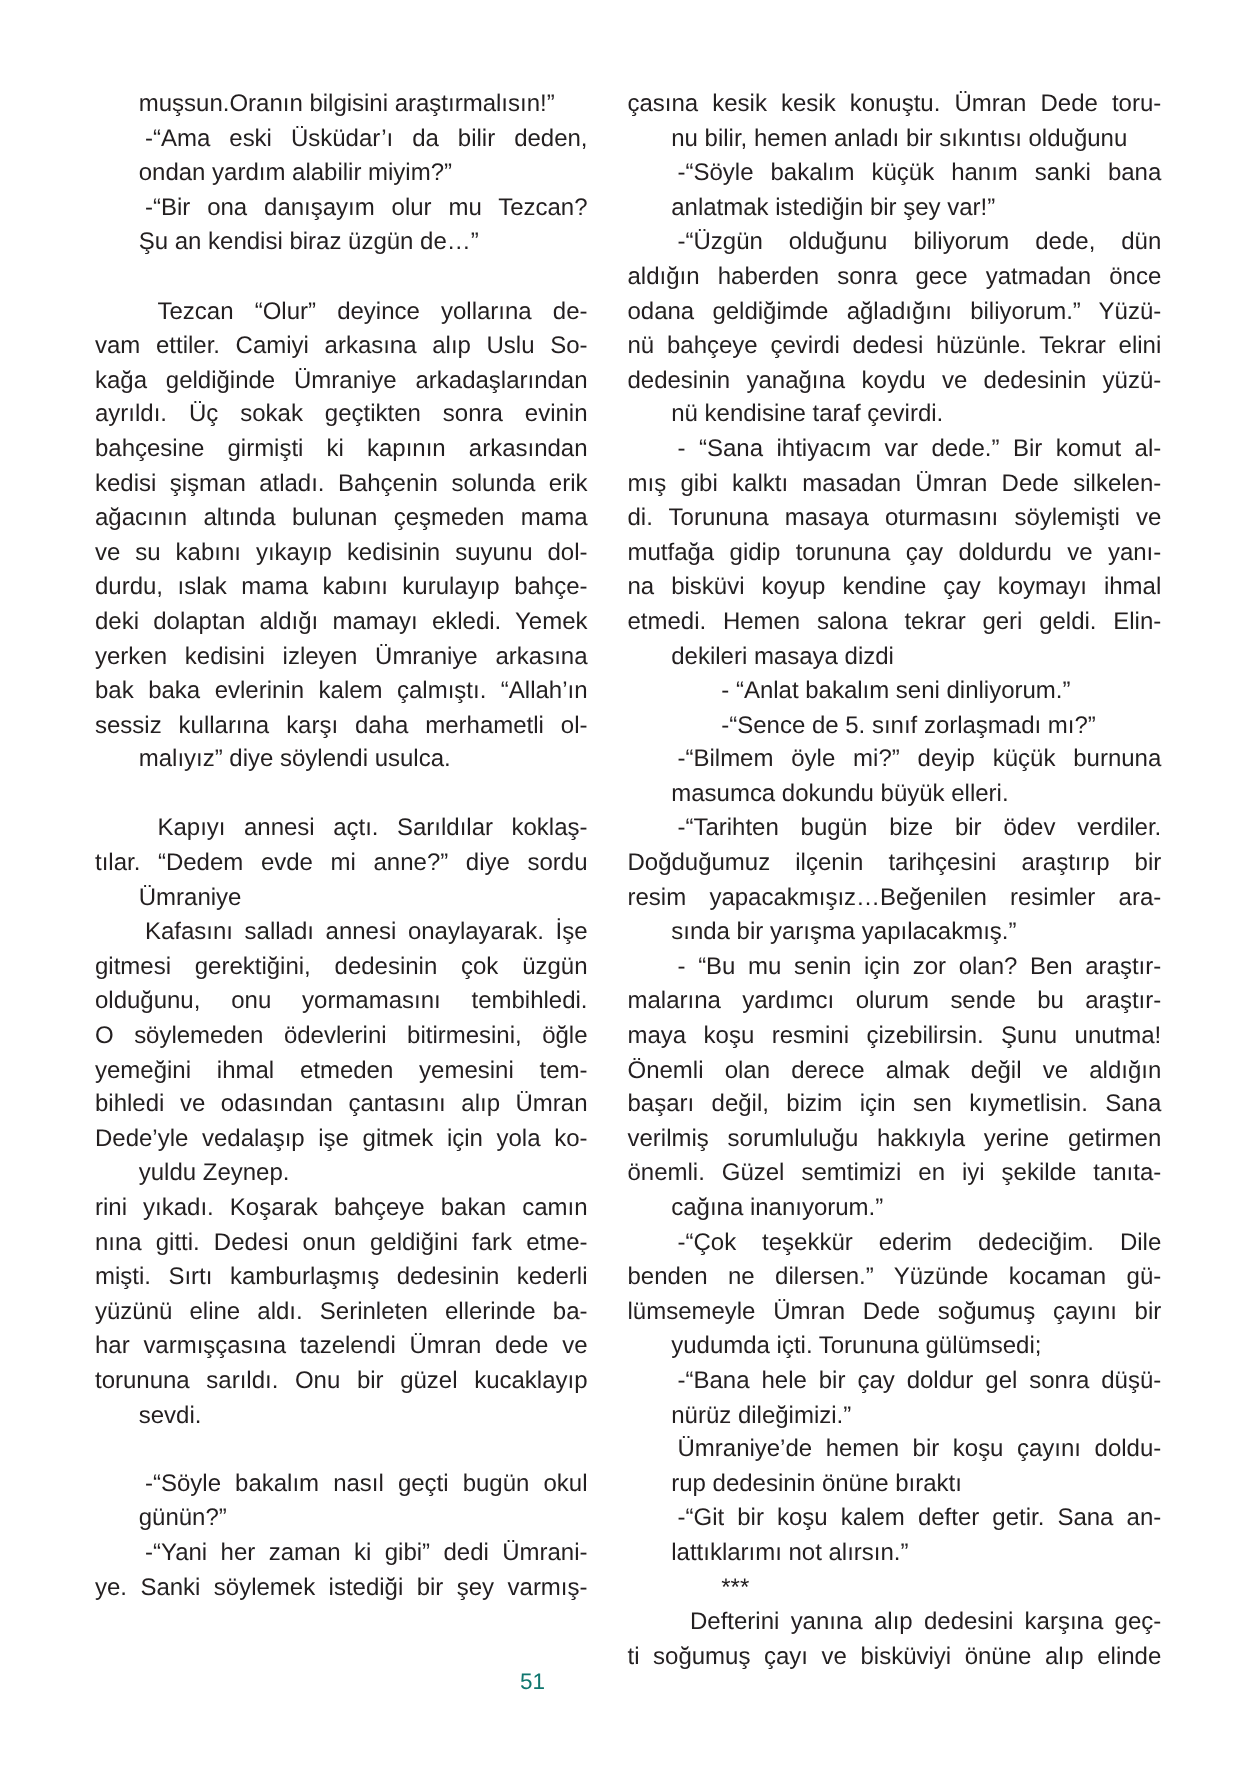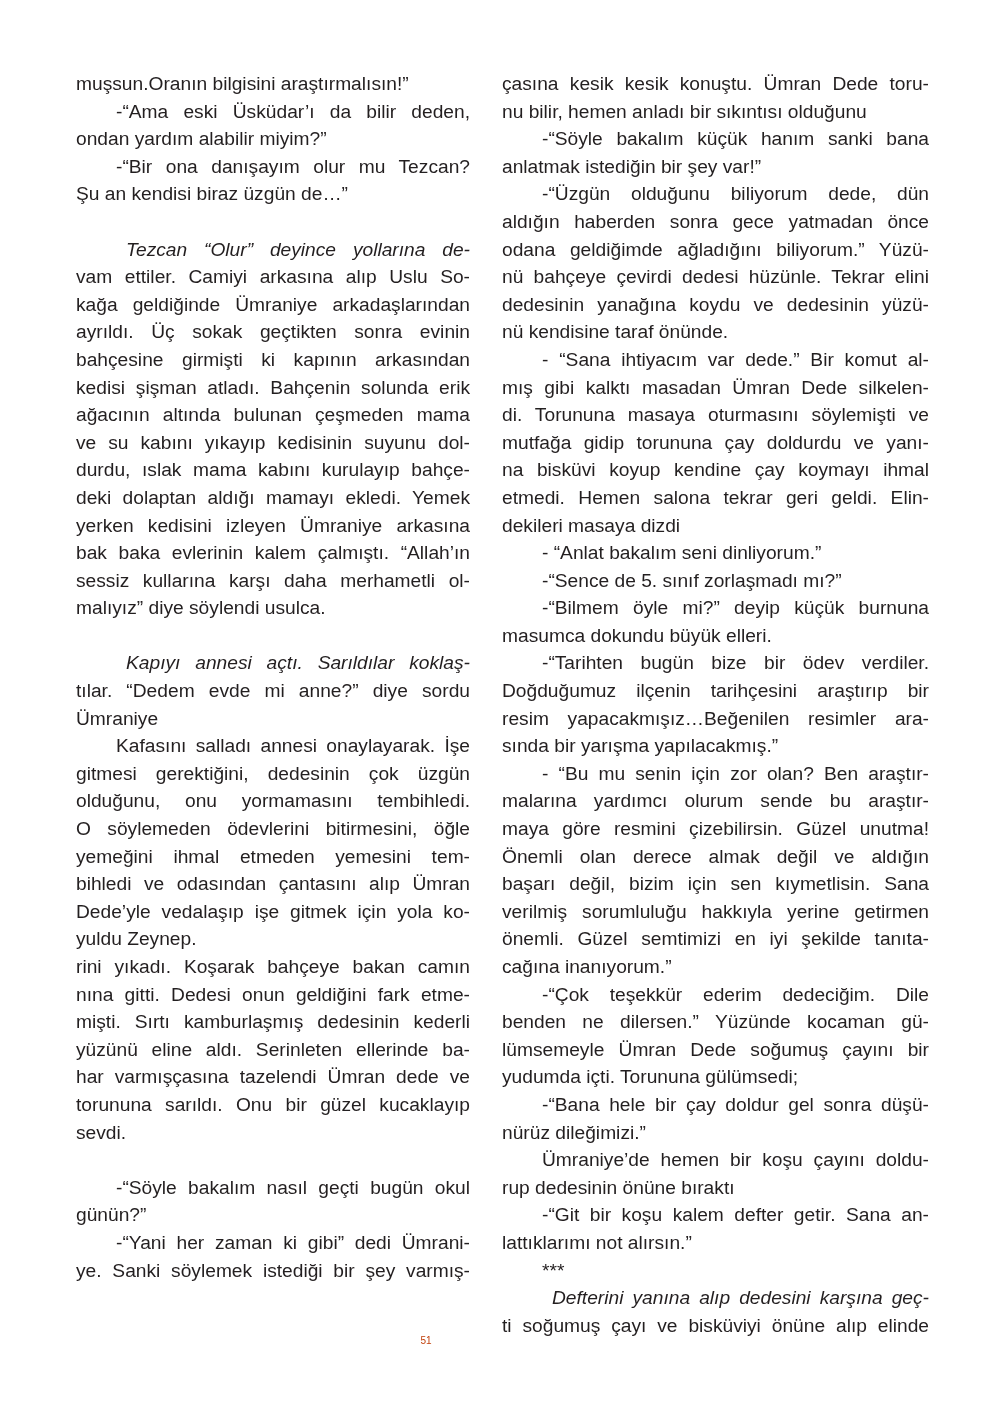--- a/index.html
+++ b/index.html
@@ -3,26 +3,26 @@
 <meta charset="utf-8">
 <style>
   html, body { margin: 0; padding: 0; background: #ffffff; }
   body { width: 1004px; height: 1417px; position: relative; overflow: hidden;
          font-family: "Liberation Sans", "DejaVu Sans", sans-serif; color: #231f20; }
   .col { position: absolute; top: 70px; }
   .col-left { left: 76px; width: 394px; }
   .col-right { left: 502px; width: 427px; }
   .line { height: 27.6px; line-height: 27.6px; font-size: 19.2px; white-space: nowrap;
           text-align: justify; text-align-last: justify; overflow: visible; }
-  .line.last { text-align-last: left; }
+  .line.last { text-align-last: left; margin-left: 35px; }
   .line.ind { padding-left: 40px; }
-  .line.ind2 { padding-left: 50px; font-style: italic; }
+  .line.ind2 { padding-left: 50px; }
   .gap { height: 27.6px; }
   .page-number { position: absolute; top: 1335px; left: 0; width: 852px; text-align: center;
-                 font-size: 10px; font-family: "Liberation Sans", sans-serif; color: #c2410c; }
+                 font-size: 18px; font-family: "Liberation Sans", sans-serif; color: #0f766e; }
 </style>
 </head>
 <body>
 
 <div class="col col-left">
     <div class="line last">muşsun.Oranın bilgisini araştırmalısın!”</div>
     <div class="line ind">-“Ama eski Üsküdar’ı da bilir deden,</div>
     <div class="line last">ondan yardım alabilir miyim?”</div>
     <div class="line ind">-“Bir ona danışayım olur mu Tezcan?</div>
     <div class="line last">Şu an kendisi biraz üzgün de…”</div>
@@ -69,39 +69,39 @@
 <div class="col col-right">
     <div class="line ">çasına kesik kesik konuştu. Ümran Dede toru-</div>
     <div class="line last">nu bilir, hemen anladı bir sıkıntısı olduğunu</div>
     <div class="line ind">-“Söyle bakalım küçük hanım sanki bana</div>
     <div class="line last">anlatmak istediğin bir şey var!”</div>
     <div class="line ind">-“Üzgün olduğunu biliyorum dede, dün</div>
     <div class="line ">aldığın haberden sonra gece yatmadan önce</div>
     <div class="line ">odana geldiğimde ağladığını biliyorum.” Yüzü-</div>
     <div class="line ">nü bahçeye çevirdi dedesi hüzünle. Tekrar elini</div>
     <div class="line ">dedesinin yanağına koydu ve dedesinin yüzü-</div>
-    <div class="line last">nü kendisine taraf önünde.</div>
+    <div class="line last">nü kendisine taraf çevirdi.</div>
     <div class="line ind">- “Sana ihtiyacım var dede.” Bir komut al-</div>
     <div class="line ">mış gibi kalktı masadan Ümran Dede silkelen-</div>
     <div class="line ">di. Torununa masaya oturmasını söylemişti ve</div>
     <div class="line ">mutfağa gidip torununa çay doldurdu ve yanı-</div>
     <div class="line ">na bisküvi koyup kendine çay koymayı ihmal</div>
     <div class="line ">etmedi. Hemen salona tekrar geri geldi.  Elin-</div>
     <div class="line last">dekileri masaya dizdi</div>
     <div class="line ind last">- “Anlat bakalım seni dinliyorum.”</div>
     <div class="line ind last">-“Sence de 5. sınıf zorlaşmadı mı?”</div>
     <div class="line ind">-“Bilmem öyle mi?”  deyip küçük burnuna</div>
     <div class="line last">masumca dokundu büyük elleri.</div>
     <div class="line ind">-“Tarihten bugün bize bir ödev verdiler.</div>
     <div class="line ">Doğduğumuz ilçenin tarihçesini araştırıp bir</div>
     <div class="line ">resim yapacakmışız…Beğenilen resimler ara-</div>
     <div class="line last">sında bir yarışma yapılacakmış.”</div>
     <div class="line ind">- “Bu mu senin için zor olan? Ben araştır-</div>
     <div class="line ">malarına yardımcı olurum sende bu araştır-</div>
-    <div class="line ">maya göre resmini çizebilirsin. Güzel unutma!</div>
+    <div class="line ">maya koşu resmini çizebilirsin. Şunu unutma!</div>
     <div class="line ">Önemli olan derece almak değil ve aldığın</div>
     <div class="line ">başarı değil,  bizim için sen kıymetlisin. Sana</div>
     <div class="line ">verilmiş sorumluluğu hakkıyla yerine getirmen</div>
     <div class="line ">önemli.  Güzel semtimizi en iyi şekilde tanıta-</div>
     <div class="line last">cağına inanıyorum.”</div>
     <div class="line ind">-“Çok teşekkür ederim dedeciğim. Dile</div>
     <div class="line ">benden ne dilersen.” Yüzünde kocaman gü-</div>
     <div class="line ">lümsemeyle Ümran Dede soğumuş çayını bir</div>
     <div class="line last">yudumda içti. Torununa gülümsedi;</div>
     <div class="line ind">-“Bana hele bir çay doldur gel sonra düşü-</div>

